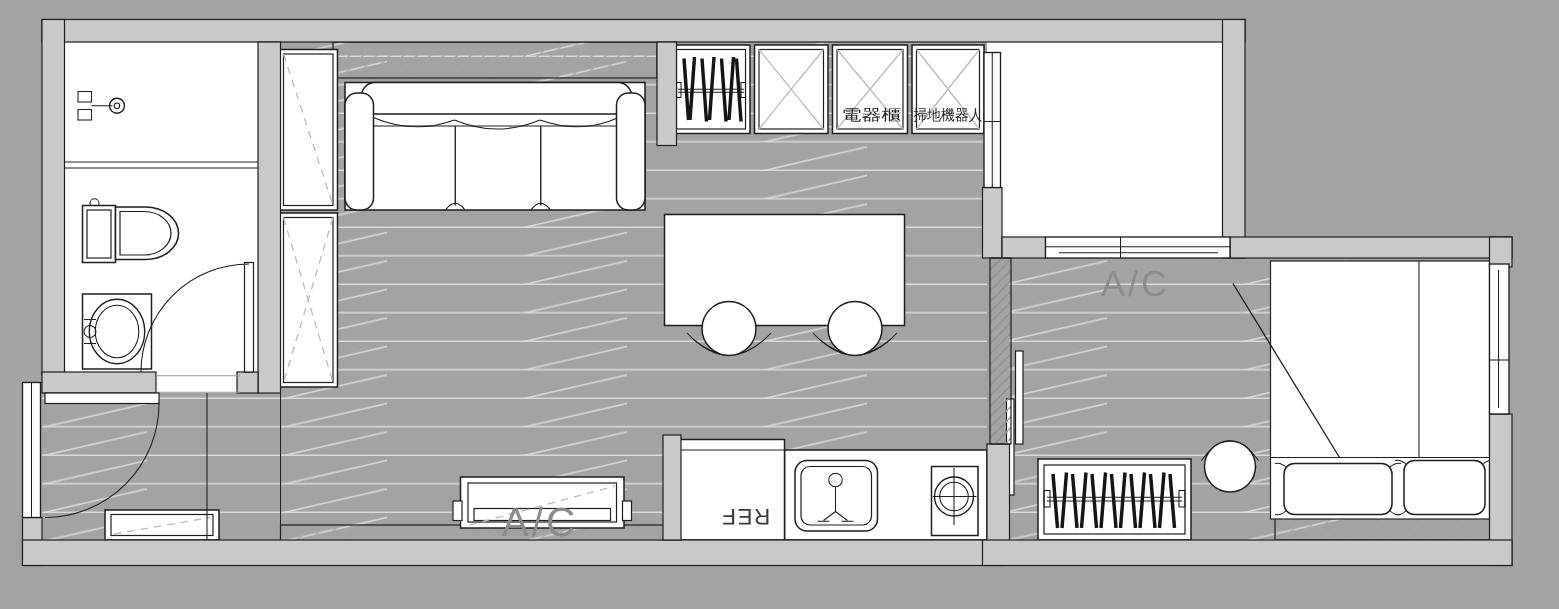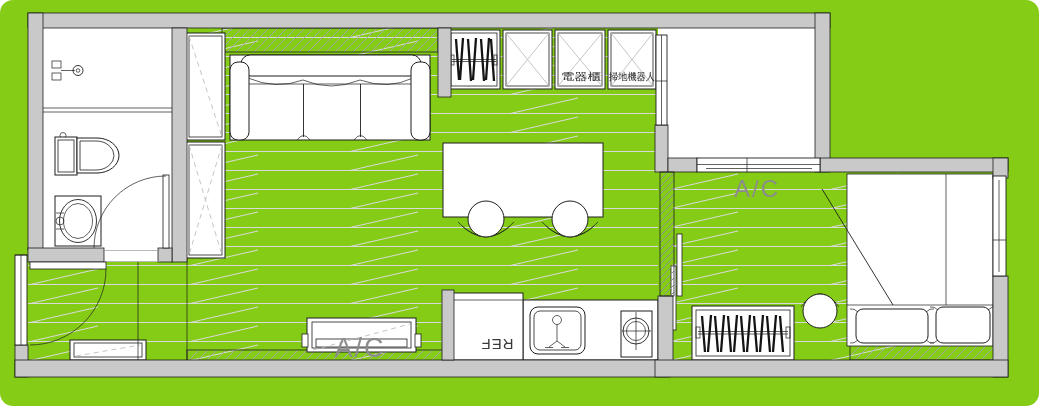--- a/index.html
+++ b/index.html
@@ -1,16 +1,16 @@
 <!DOCTYPE html>
 <html style="--wall: #c9c9c9; --line: #1e1e1e; --light: #bdbdbd; --floor: #dadada; --hatch: #a6a6a6; --wallHatch: #8f8f8f; --labelGray: #8c8c8c; --labelDark: #222222;"><head>
 <meta charset="utf-8">
 <style>
   html,body{margin:0;padding:0;background:#ffffff;}
-  .stage{width:1039px;height:406px;position:relative;background:#84cc16;overflow:hidden;border-radius:13px;}
+  .stage{width:1039px;height:406px;position:relative;background:#a3a3a3;overflow:hidden;}
   svg{display:block;}
   svg text{font-family:"Liberation Sans","DejaVu Sans",sans-serif;}
   .wall{fill:var(--wall);stroke:var(--line);stroke-width:.8;}
   .furn{fill:#ffffff;stroke:var(--line);stroke-width:1;}
   .furn-thin{fill:#ffffff;stroke:var(--line);stroke-width:.8;}
   .ln{stroke:var(--line);stroke-width:.9;fill:none;}
   .ln-thin{stroke:var(--line);stroke-width:.7;fill:none;}
   .lt{stroke:var(--light);stroke-width:.9;fill:none;}
   .lt-dash{stroke:var(--light);stroke-width:.9;fill:none;stroke-dasharray:5 4;}
   .gray-thin{stroke:#999;stroke-width:.7;fill:none;}

